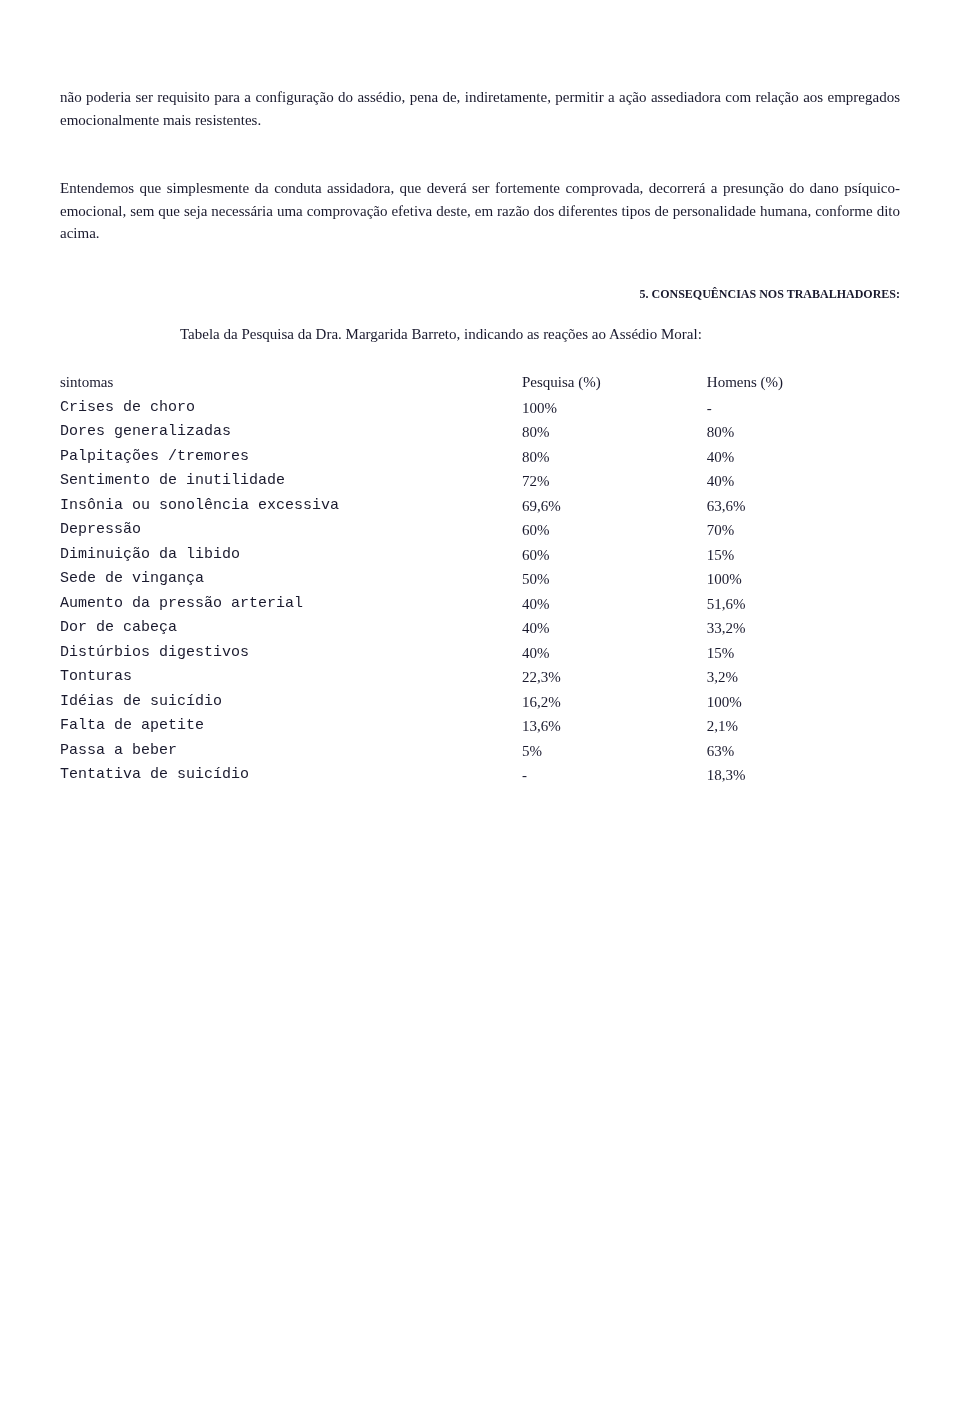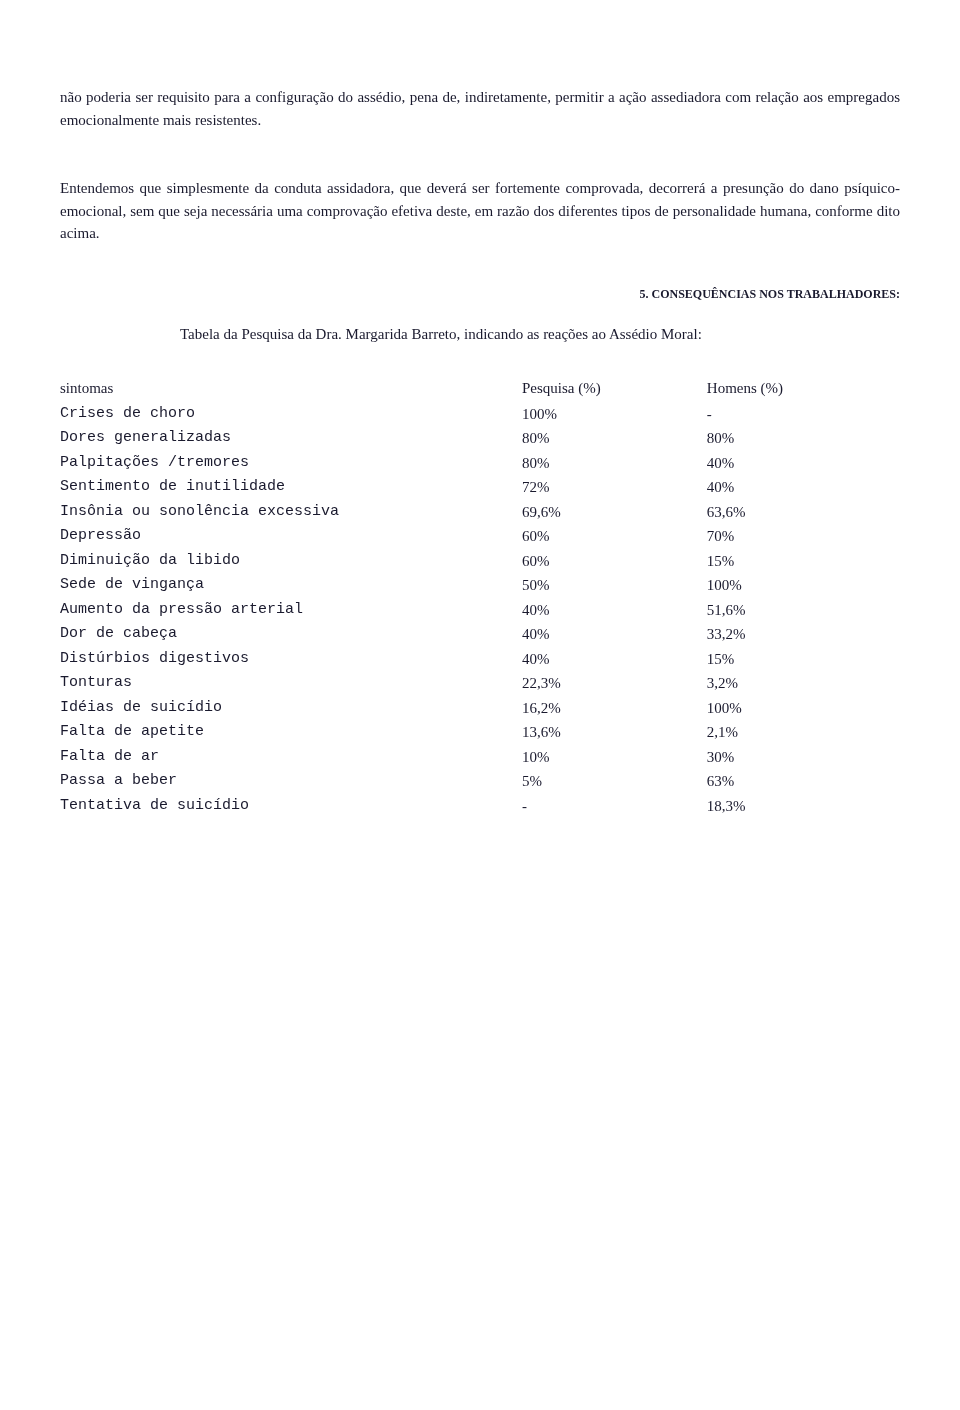--- a/index.html
+++ b/index.html
@@ -25,21 +25,21 @@
     .section-heading {
       text-align: right;
       font-weight: bold;
       font-size: 12px;
       margin-top: 40px;
       margin-bottom: 20px;
     }
     .table-caption-block {
       display: flex;
       align-items: flex-end;
-      margin-bottom: 30px;
+      margin-bottom: 24px;
     }
     .table-caption-indent {
       min-width: 120px;
     }
     .caption-text {
       flex: 1;
       text-align: justify;
     }
     .data-table {
       width: 100%;
@@ -163,25 +163,20 @@
         <td class="col-sintoma row-symptom">Idéias de suicídio</td>
         <td class="col-mulheres">16,2%</td>
         <td class="col-homens">100%</td>
       </tr>
       <tr>
         <td class="col-sintoma row-symptom">Falta de apetite</td>
         <td class="col-mulheres">13,6%</td>
         <td class="col-homens">2,1%</td>
       </tr>
       <tr>
-        <td class="col-sintoma row-symptom">Falta de ar</td>
-        <td class="col-mulheres">10%</td>
-        <td class="col-homens">30%</td>
-      </tr>
-      <tr>
         <td class="col-sintoma row-symptom">Passa a beber</td>
         <td class="col-mulheres">5%</td>
         <td class="col-homens">63%</td>
       </tr>
       <tr>
         <td class="col-sintoma row-symptom">Tentativa de suicídio</td>
         <td class="col-mulheres">-</td>
         <td class="col-homens">18,3%</td>
       </tr>
     </tbody>

